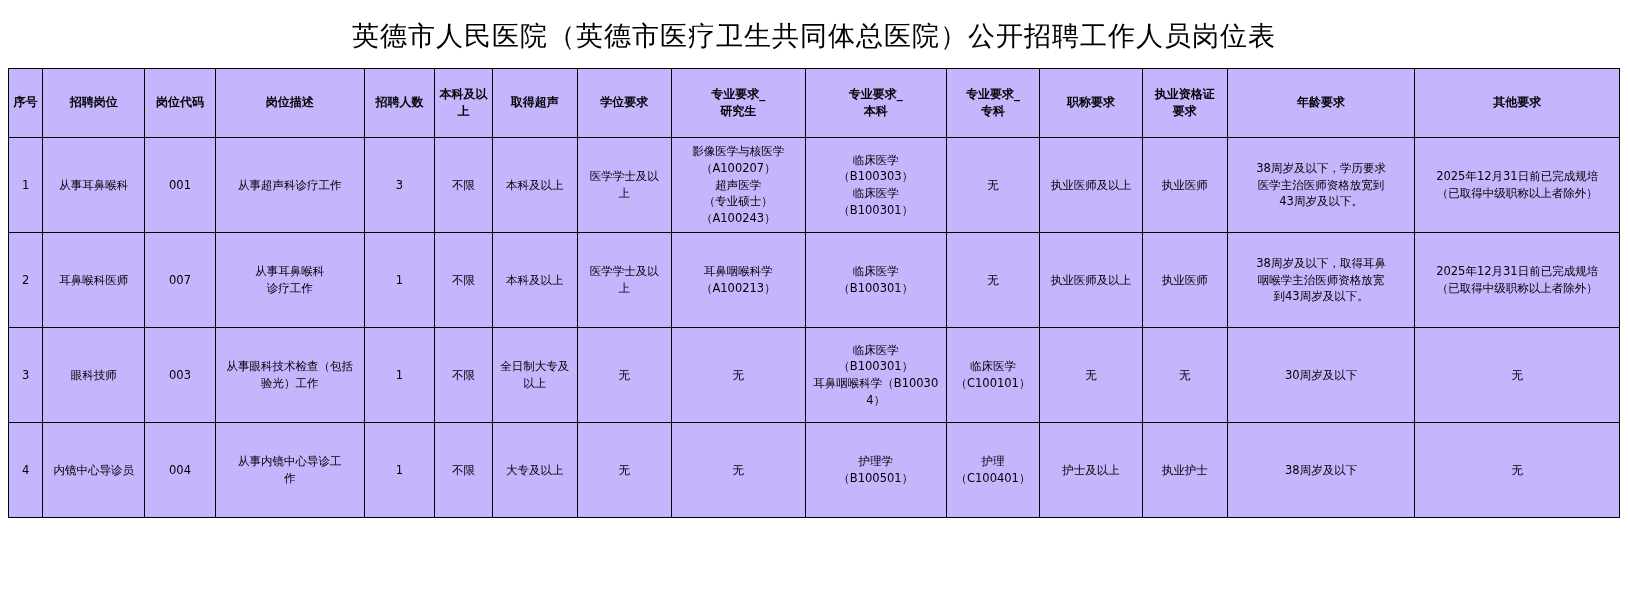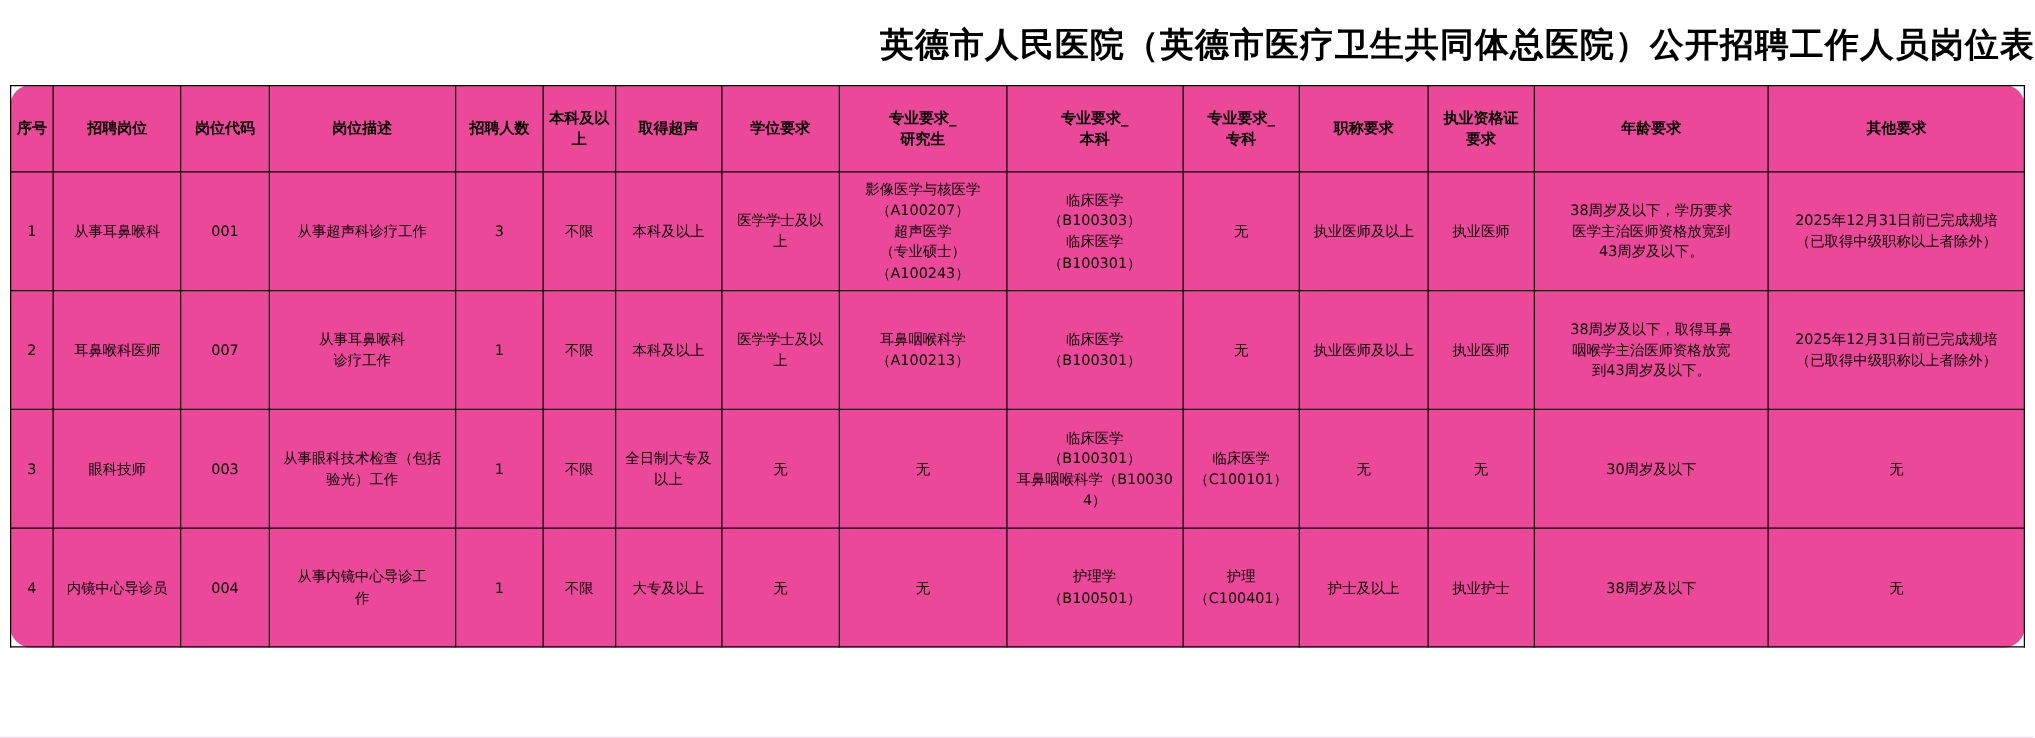--- a/index.html
+++ b/index.html
@@ -14,36 +14,35 @@
     color: #000000;
     overflow: hidden;
   }
   .page {
     width: 1628px;
     height: 590px;
     position: relative;
     box-sizing: border-box;
   }
   .doc-title {
-    text-align: right;
+    text-align: center;
     font-size: 27px;
-    font-weight: bold;
+    font-weight: normal;
     letter-spacing: 1px;
     padding-top: 18px;
     padding-bottom: 14px;
     font-family: "DejaVu Serif", "Liberation Serif", serif;
     white-space: nowrap;
   }
   table.job-table {
     border-collapse: collapse;
     table-layout: fixed;
     margin: 0 8px;
     width: 1612px;
-    background: #ec4899;
-    border-radius: 17px;
+    background: #c4b5fd;
   }
   table.job-table th,
   table.job-table td {
     border: 1px solid #000000;
     text-align: center;
     vertical-align: middle;
     padding: 3px 2px;
     font-size: 11.5px;
     line-height: 1.45;
     word-break: break-all;

